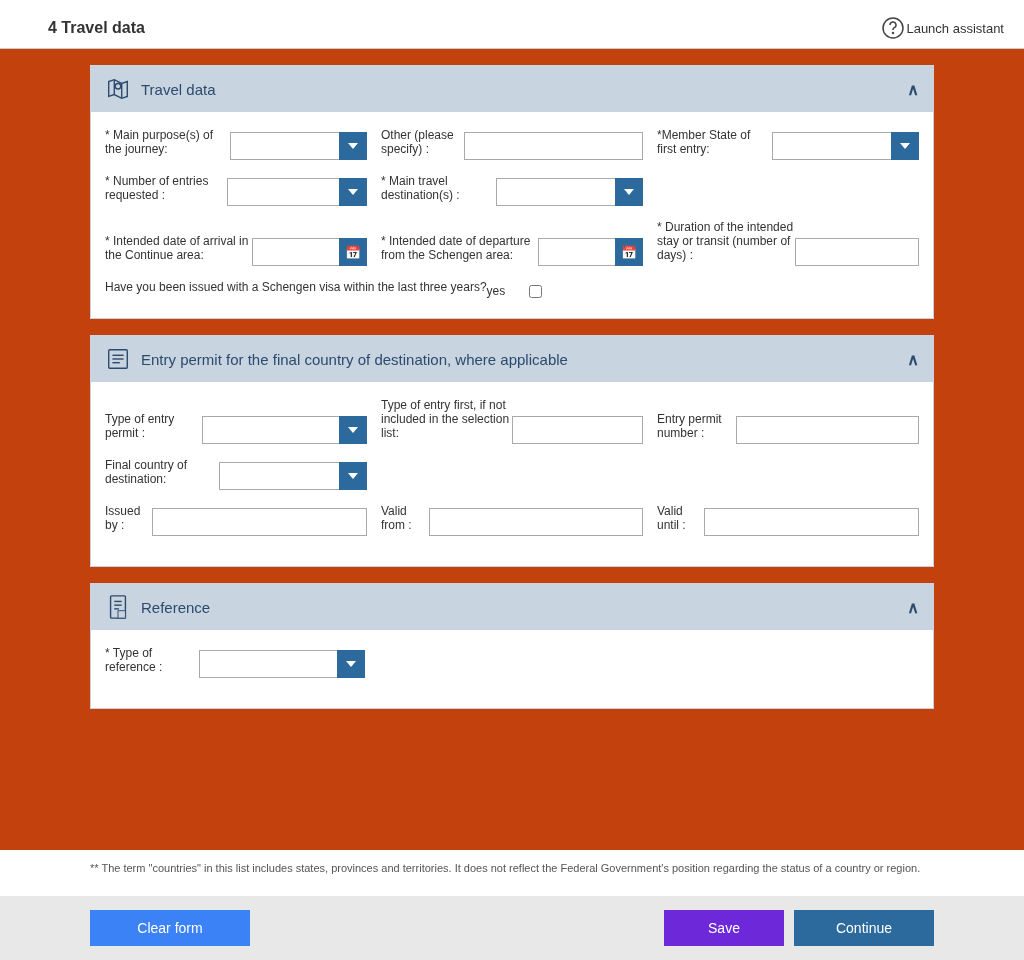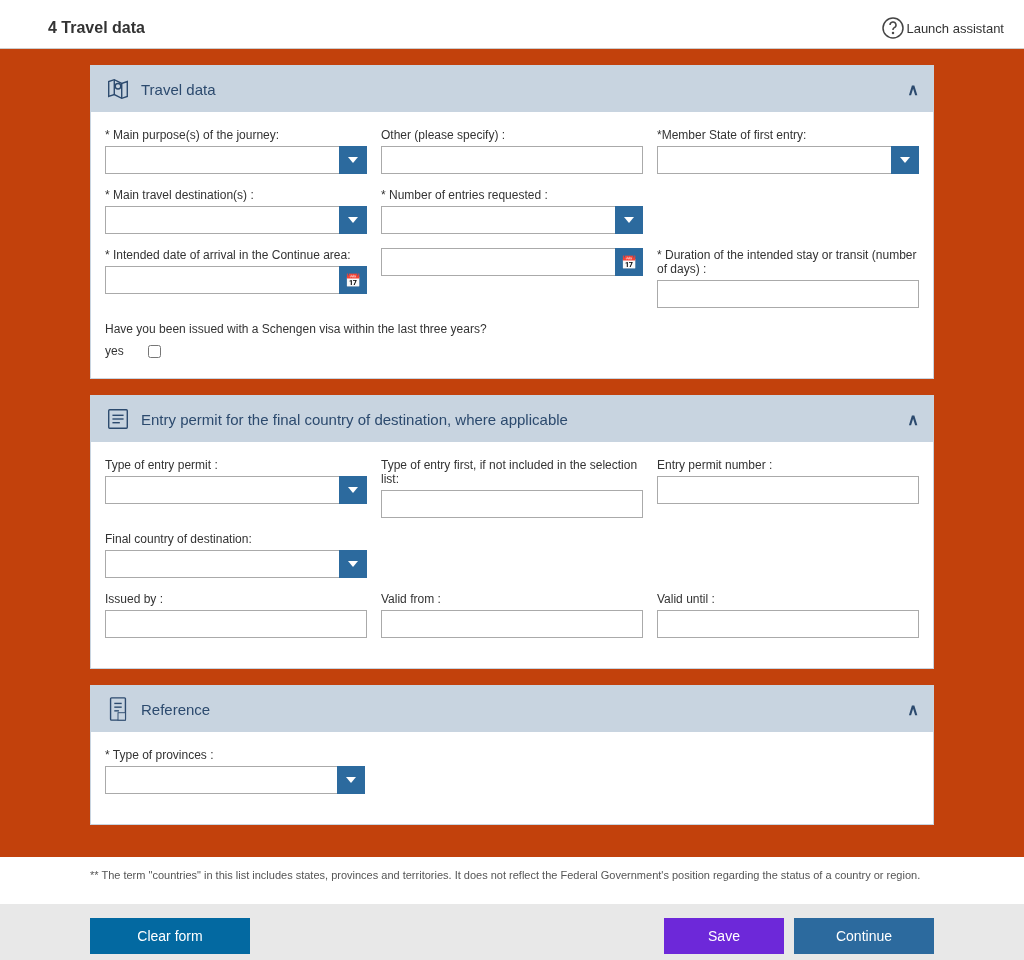--- a/index.html
+++ b/index.html
@@ -20,42 +20,42 @@
     .section-panel { border: 1px solid #c8d4e0; margin-bottom: 16px; background: #fff; }
     .section-header { background: #c8d4e0; padding: 10px 14px; display: flex; align-items: center; justify-content: space-between; }
     .section-header-left { display: flex; align-items: center; gap: 10px; }
     .section-title { font-size: 15px; font-weight: normal; color: #2c4a6e; }
     .collapse-btn { background: none; border: none; cursor: pointer; font-size: 16px; color: #2c4a6e; font-weight: bold; }
 
     .section-body { padding: 16px 14px; }
 
     
     .form-row { display: flex; gap: 14px; margin-bottom: 14px; }
-    .form-group { display: flex; flex-direction: column; flex: 1; }
+    .form-group { display: flex; flex-direction: row; flex: 1; align-items: flex-end; }
     .form-label { font-size: 12px; color: #333; margin-bottom: 4px; }
 
     .form-control { width: 100%; height: 28px; border: 1px solid #aaa; padding: 2px 6px; font-size: 12px; background: #fff; }
 
     .select-wrapper { position: relative; display: flex; }
     .select-wrapper .form-control { padding-right: 28px; }
     .select-btn { position: absolute; right: 0; top: 0; height: 28px; width: 28px; background: #2c6a9e; border: none; cursor: pointer; display: flex; align-items: center; justify-content: center; }
 
     .date-wrapper { position: relative; display: flex; }
     .date-wrapper .form-control { padding-right: 28px; }
     .date-btn { position: absolute; right: 0; top: 0; height: 28px; width: 28px; background: #2c6a9e; border: none; cursor: pointer; display: flex; align-items: center; justify-content: center; }
 
     .checkbox-row { display: flex; align-items: center; gap: 24px; margin-top: 4px; }
     .checkbox-label { font-size: 12px; }
 
     
     .footnote { font-size: 11px; color: #555; padding: 10px 90px 20px 90px; line-height: 1.5; }
 
     
     .action-bar { background: #e8e8e8; padding: 14px 90px; display: flex; align-items: center; justify-content: space-between; }
-    .btn-clear { background: #0369a1; color: #fff; border: none; padding: 10px 40px; font-size: 14px; cursor: pointer; min-width: 160px; }
+    .btn-clear { background: #3b82f6; color: #fff; border: none; padding: 10px 40px; font-size: 14px; cursor: pointer; min-width: 160px; }
     .btn-group-right { display: flex; gap: 10px; }
     .btn-save { background: #6d28d9; color: #fff; border: none; padding: 10px 40px; font-size: 14px; cursor: pointer; min-width: 120px; }
     .btn-continue { background: #2c6a9e; color: #fff; border: none; padding: 10px 40px; font-size: 14px; cursor: pointer; min-width: 140px; }
 
     
     .map-icon-svg { width: 26px; height: 26px; }
     .permit-icon-svg { width: 26px; height: 26px; }
     .reference-icon-svg { width: 26px; height: 26px; }
 
     .chevron-down { display: inline-block; width: 0; height: 0; border-left: 5px solid transparent; border-right: 5px solid transparent; border-top: 6px solid white; }
@@ -116,30 +116,30 @@
               <input class="form-control" type="text" value="" style="">
               <button class="select-btn">
                 <span class="chevron-down"></span>
               </button>
             </div>
           </div>
         </div>
 
         <div class="form-row">
           <div class="form-group">
+            <label class="form-label">* Number of entries requested :</label>
+            <div class="select-wrapper">
+              <input class="form-control" type="text" value="" style="">
+              <button class="select-btn">
+                <span class="chevron-down"></span>
+              </button>
+            </div>
+          </div>
+          <div class="form-group">
             <label class="form-label">* Main travel destination(s) :</label>
-            <div class="select-wrapper">
-              <input class="form-control" type="text" value="" style="">
-              <button class="select-btn">
-                <span class="chevron-down"></span>
-              </button>
-            </div>
-          </div>
-          <div class="form-group">
-            <label class="form-label">* Number of entries requested :</label>
             <div class="select-wrapper">
               <input class="form-control" type="text" value="" style="">
               <button class="select-btn">
                 <span class="chevron-down"></span>
               </button>
             </div>
           </div>
           <div class="form-group" style="visibility:hidden;">
           </div>
         </div>
@@ -148,20 +148,21 @@
           <div class="form-group">
             <label class="form-label">* Intended date of arrival in the Continue area:</label>
             <div class="date-wrapper">
               <input class="form-control" type="text" value="" style="">
               <button class="date-btn">
                 <span class="calendar-icon">📅</span>
               </button>
             </div>
           </div>
           <div class="form-group">
+            <label class="form-label">* Intended date of departure from the Schengen area:</label>
             <div class="date-wrapper">
               <input class="form-control" type="text" value="" style="">
               <button class="date-btn">
                 <span class="calendar-icon">📅</span>
               </button>
             </div>
           </div>
           <div class="form-group">
             <label class="form-label">* Duration of the intended stay or transit (number of days) :</label>
             <input class="form-control" type="text" value="" style="">
@@ -255,21 +256,21 @@
             <path d="M16 20 L28 20 L28 20" stroke="none"></path>
             <rect x="14" y="18" width="8" height="8" fill="#c8d4e0" stroke="#2c4a6e" stroke-width="1"></rect>
           </svg>
           <span class="section-title">Reference</span>
         </div>
         <button class="collapse-btn">∧</button>
       </div>
       <div class="section-body">
         <div class="form-row">
           <div class="form-group" style="max-width: 260px;">
-            <label class="form-label">* Type of provinces :</label>
+            <label class="form-label">* Type of reference :</label>
             <div class="select-wrapper">
               <input class="form-control" type="text" value="" style="">
               <button class="select-btn">
                 <span class="chevron-down"></span>
               </button>
             </div>
           </div>
         </div>
       </div>
     </div>

